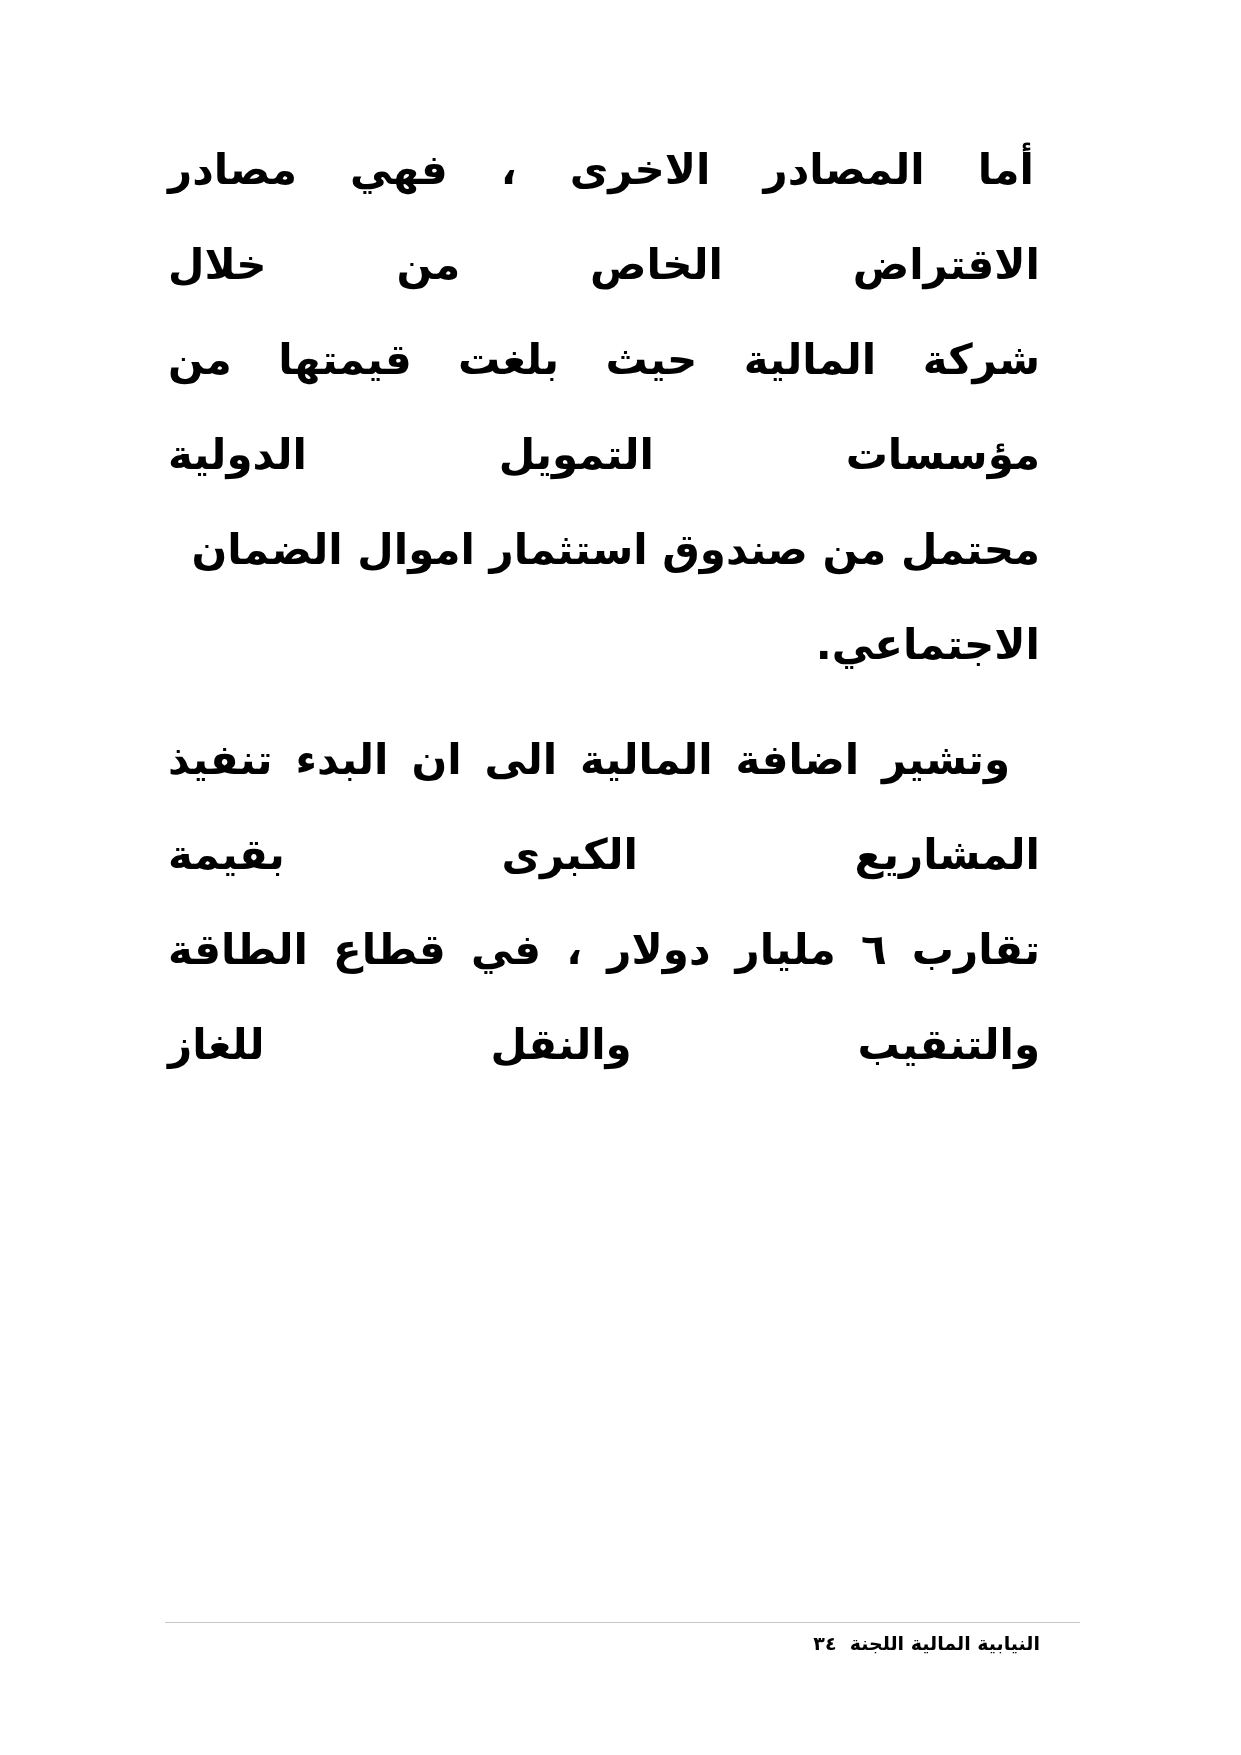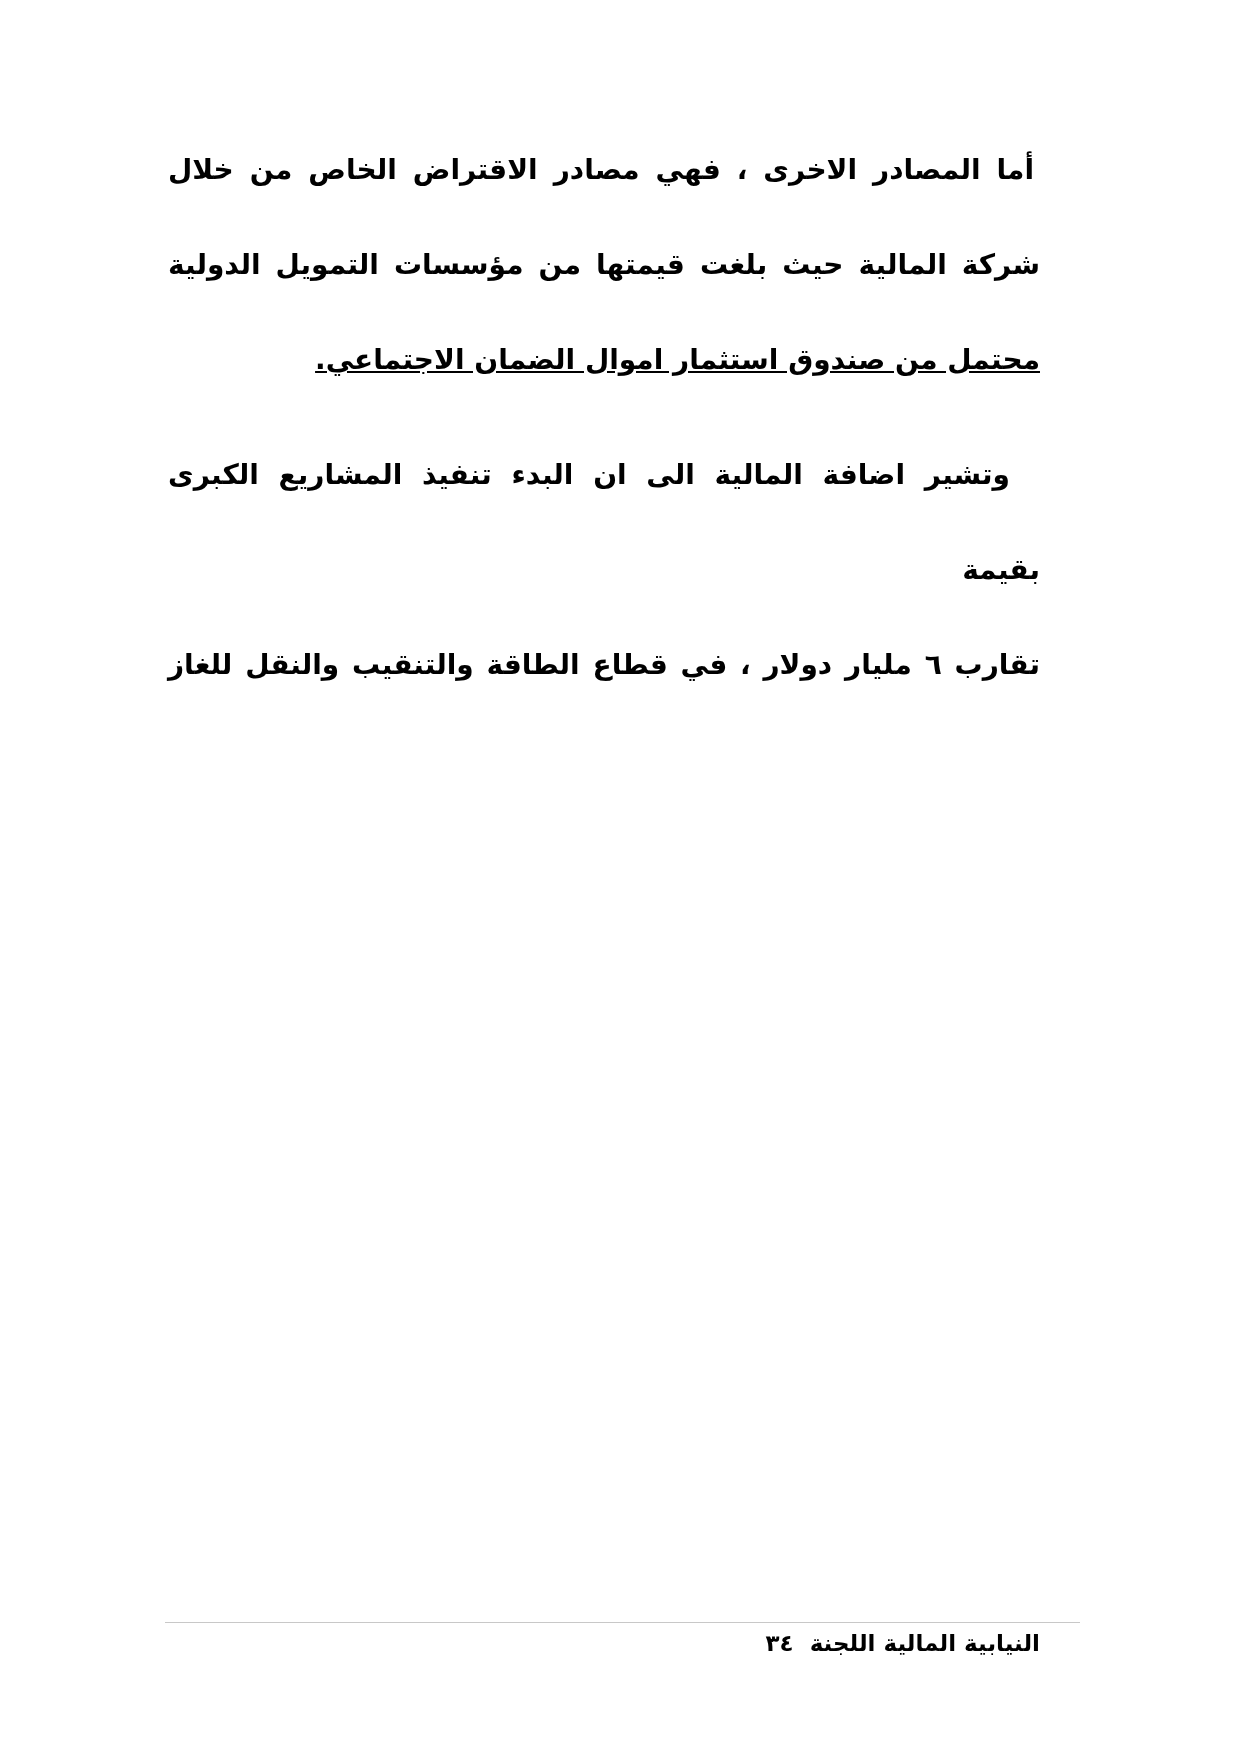--- a/index.html
+++ b/index.html
@@ -23,49 +23,48 @@
     right: 201px;
     width: 872px;
   }
   .para {
     margin: 0 0 20px 0;
     padding: 0;
   }
   .line {
     direction: rtl;
     unicode-bidi: embed;
-    font-size: 28px;
+    font-size: 42px;
     font-weight: bold;
     line-height: 95px;
     text-align: justify;
     text-align-last: justify;
     text-justify: inter-word;
   }
   .line.last {
-    text-align: center;
+    text-align: right;
     text-align-last: right;
-    text-decoration: underline;
   }
   .para.p1 .line:first-child { text-indent: 6px; }
   .para.p3 .line:first-child { text-indent: 30px; }
 
   .footer-rule {
     position: absolute;
     left: 165px;
     top: 1622px;
     width: 915px;
     height: 1px;
     background: #c8c8c8;
   }
   .footer-text {
     position: absolute;
     top: 1627px;
     right: 201px;
     direction: ltr;
-    font-size: 23px;
+    font-size: 19px;
     font-weight: bold;
     line-height: 32px;
     white-space: nowrap;
   }
   .footer-text bdi { unicode-bidi: isolate; }
 </style>
 </head>
 <body>
 
 <div class="page">

